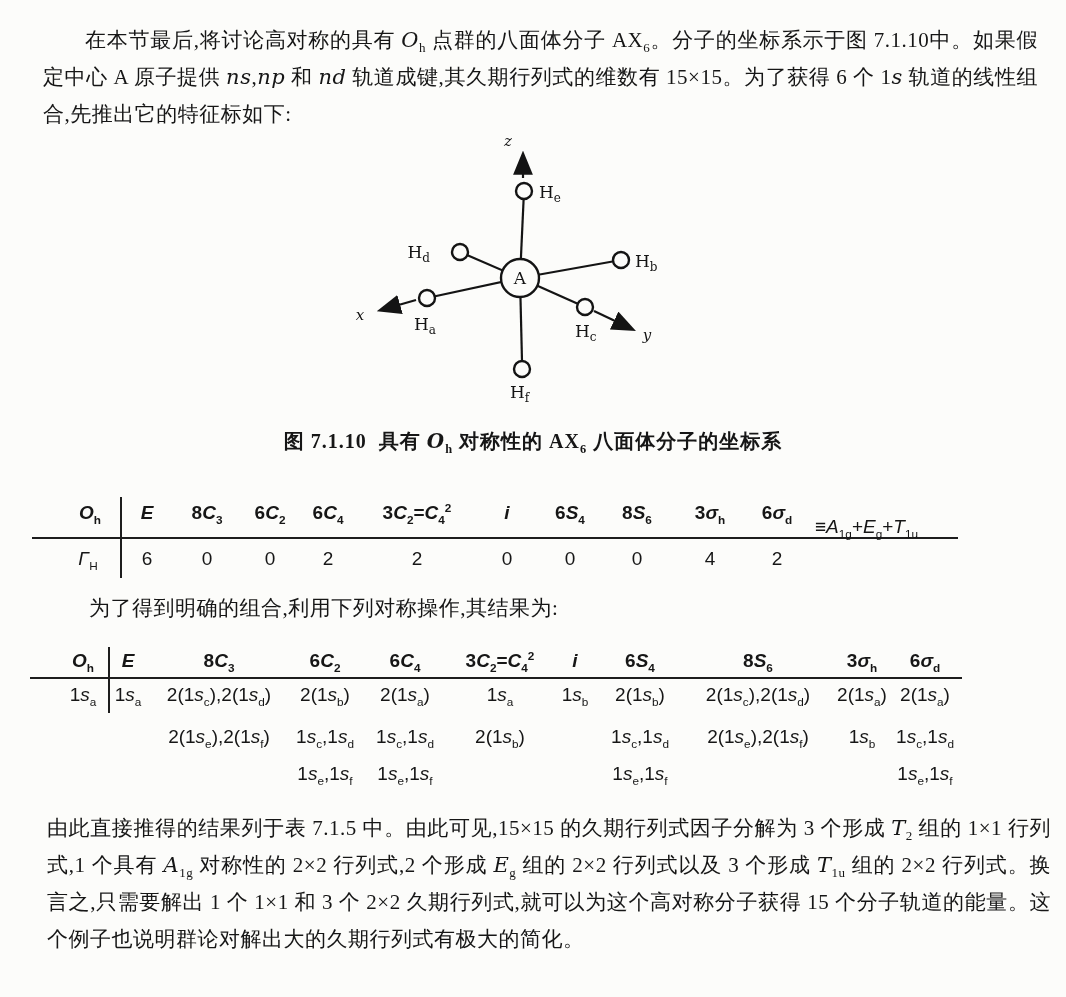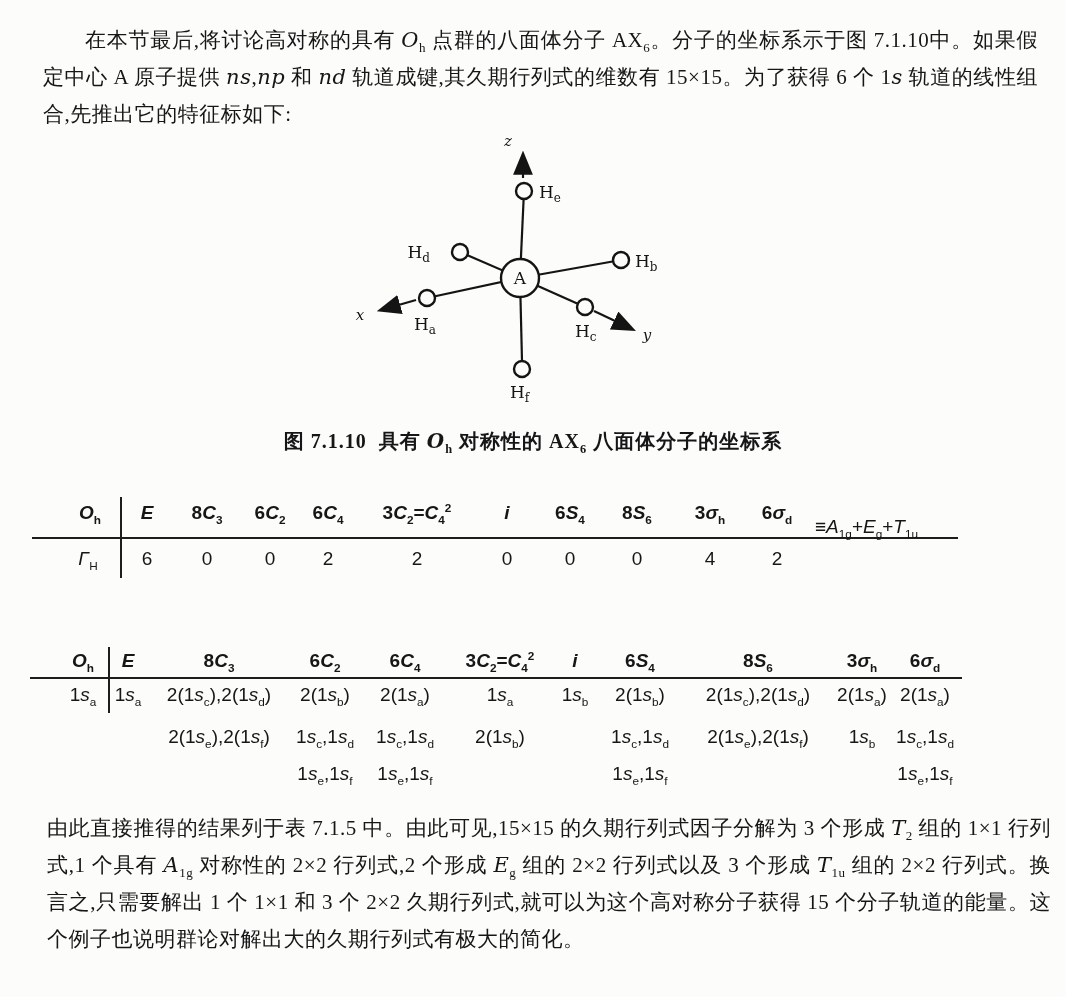--- a/index.html
+++ b/index.html
@@ -123,20 +123,21 @@
   <div class="f" style="left:270px;top:548px">0</div>
   <div class="f" style="left:328px;top:548px">2</div>
   <div class="f" style="left:417px;top:548px">2</div>
   <div class="f" style="left:507px;top:548px">0</div>
   <div class="f" style="left:570px;top:548px">0</div>
   <div class="f" style="left:637px;top:548px">0</div>
   <div class="f" style="left:710px;top:548px">4</div>
   <div class="f" style="left:777px;top:548px">2</div>
   <div class="f fl" style="left:815px;top:516px">≡<i>A</i><sub>1g</sub>+<i>E</i><sub>g</sub>+<i>T</i><sub>1u</sub></div>
 
+  <p class="para indent p2">为了得到明确的组合,利用下列对称操作,其结果为:</p>
 
   <div class="f th" style="left:83px;top:650px"><i>O</i><sub>h</sub></div>
   <div class="f th" style="left:128px;top:650px"><i>E</i></div>
   <div class="f th" style="left:219px;top:650px">8<i>C</i><sub>3</sub></div>
   <div class="f th" style="left:325px;top:650px">6<i>C</i><sub>2</sub></div>
   <div class="f th" style="left:405px;top:650px">6<i>C</i><sub>4</sub></div>
   <div class="f th" style="left:500px;top:650px">3<i>C</i><sub>2</sub>=<i>C</i><sub>4</sub><sup>2</sup></div>
   <div class="f th" style="left:575px;top:650px"><i>i</i></div>
   <div class="f th" style="left:640px;top:650px">6<i>S</i><sub>4</sub></div>
   <div class="f th" style="left:758px;top:650px">8<i>S</i><sub>6</sub></div>

